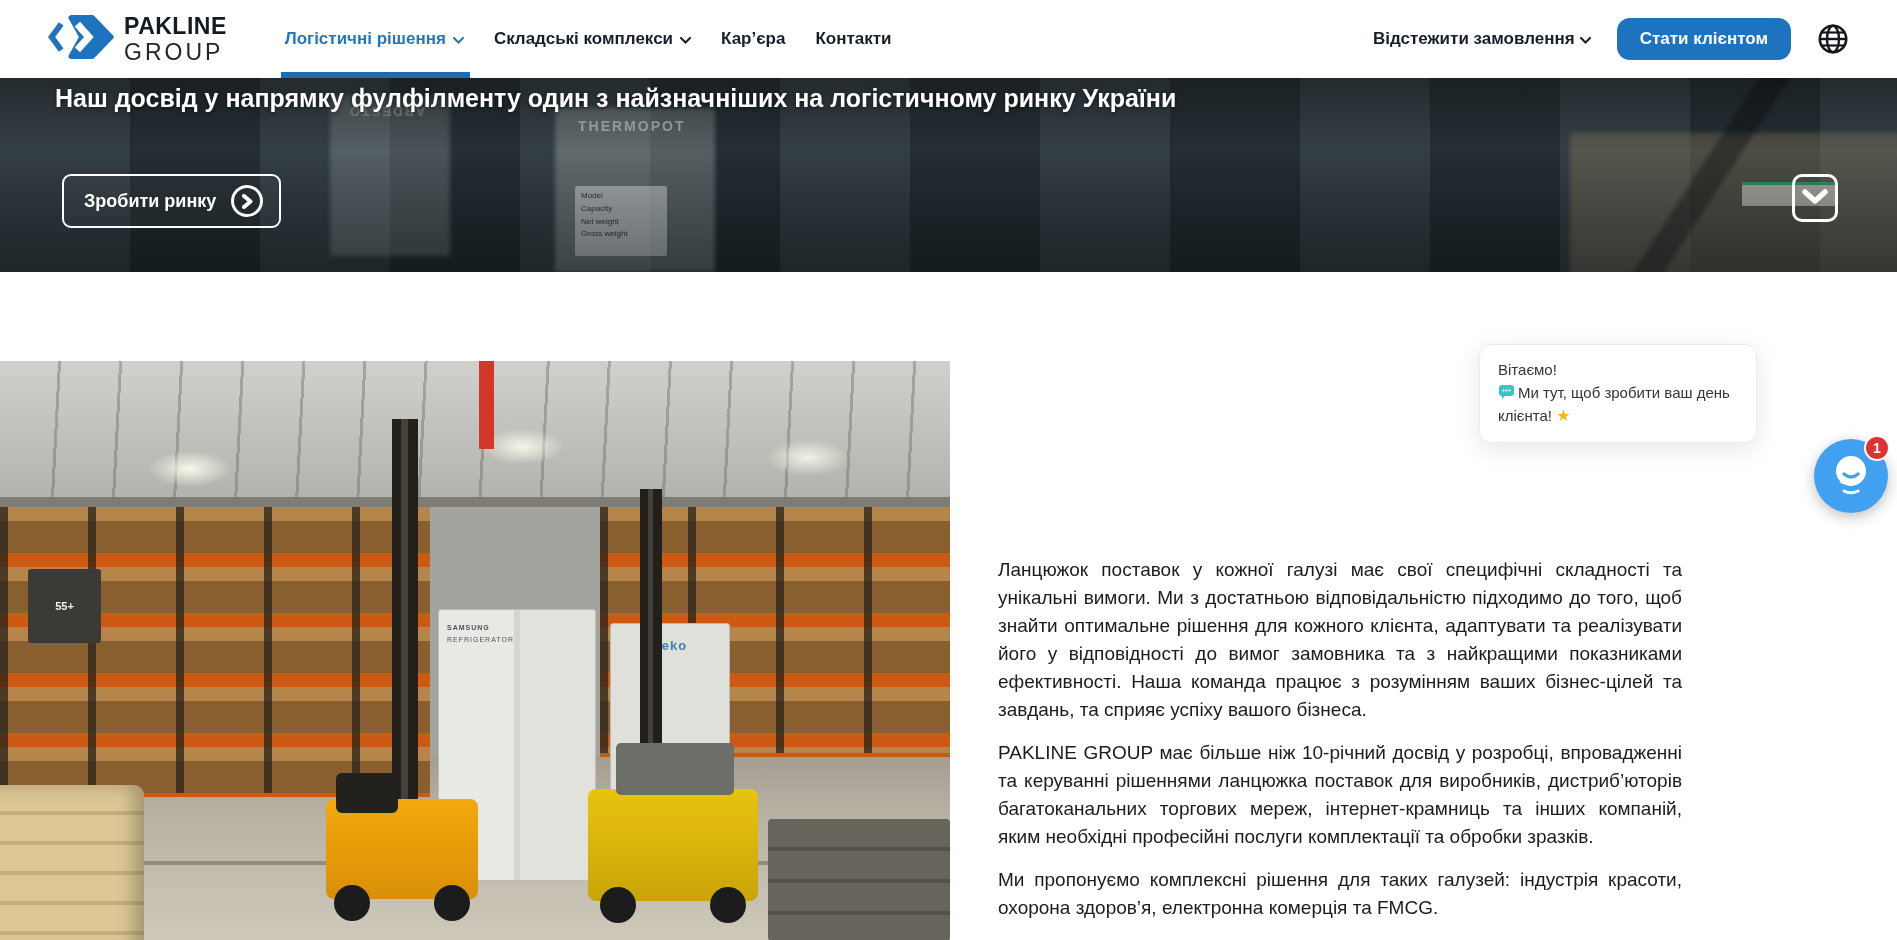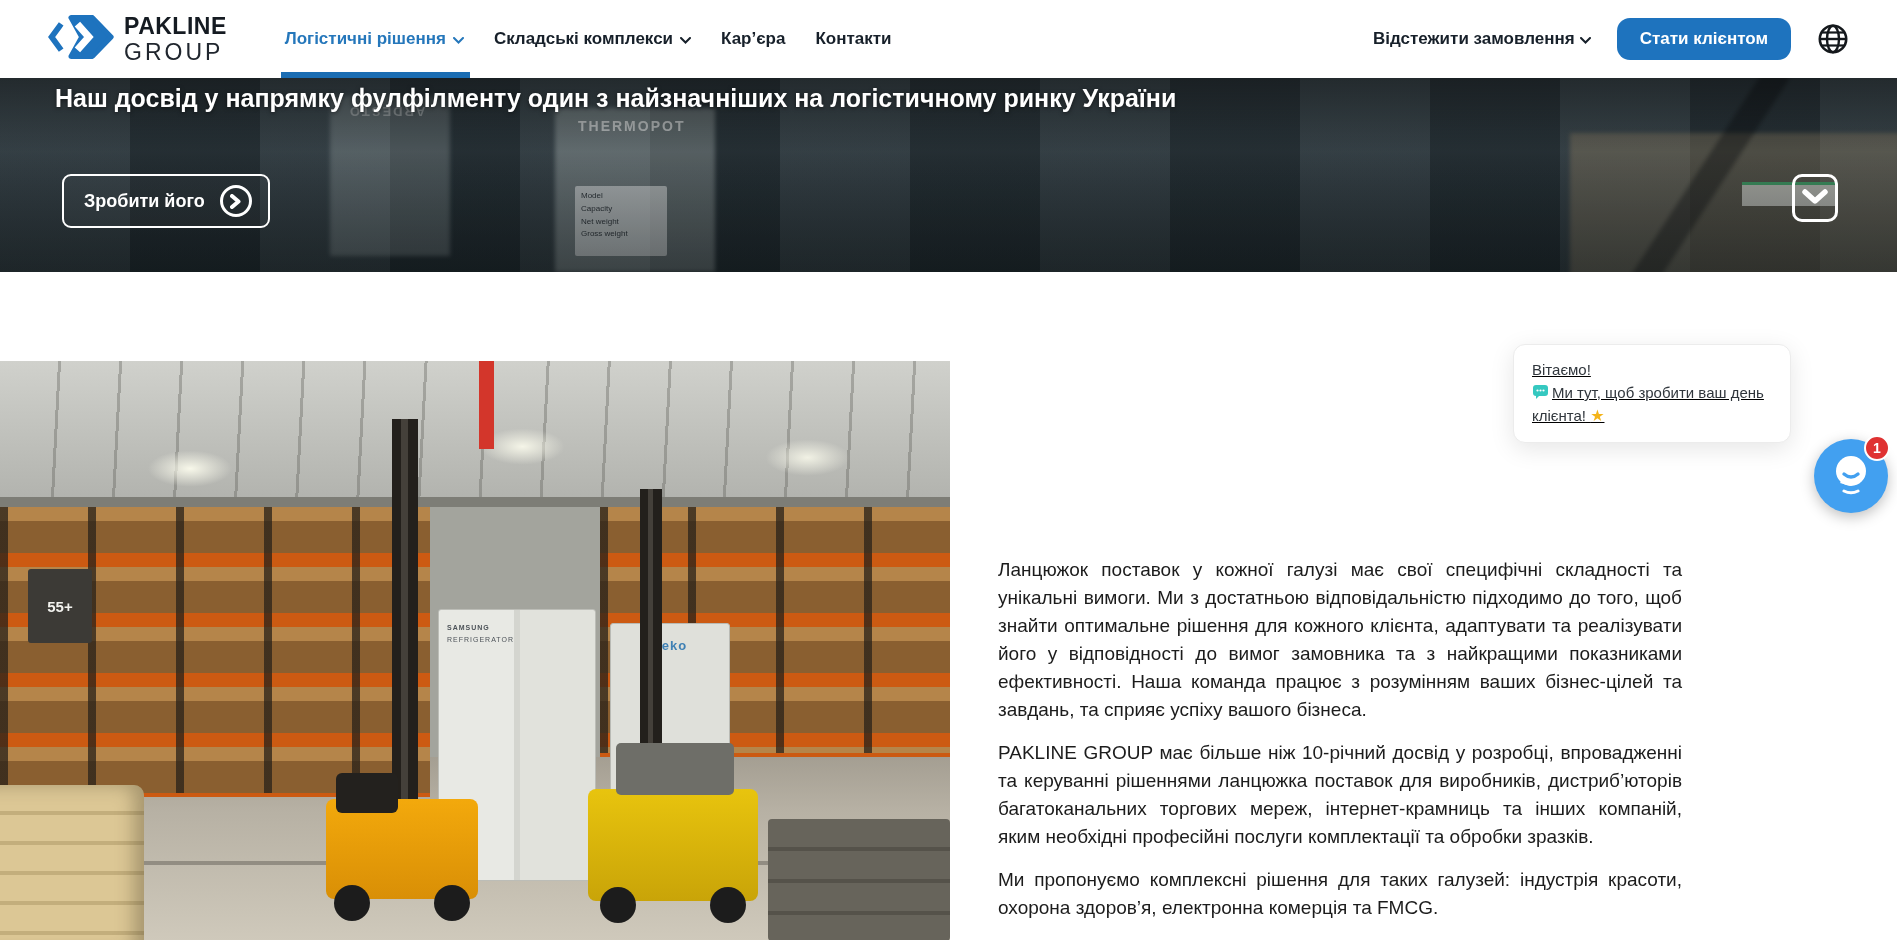--- a/index.html
+++ b/index.html
@@ -57,39 +57,39 @@
       border-bottom: 4px solid #cc5a12; }
   .p-rack.left { left: 0; top: 146px; width: 430px; height: 290px; }
   .p-rack.right { left: 600px; top: 146px; width: 350px; height: 250px; }
   .p-wall { position: absolute; left: 430px; top: 146px; width: 170px; height: 250px; background: #a3a49d; }
   .p-red { position: absolute; left: 479px; top: 0; width: 15px; height: 88px; background: #d3362b; }
   .p-fridges { position: absolute; left: 438px; top: 248px; width: 158px; height: 272px; background: linear-gradient(90deg, #e8e9e4 0 48%, #d4d5cf 48% 52%, #e1e2dc 52% 100%); border: 1px solid #bcbdb7; border-radius: 3px; }
   .p-fridges .fl { position: absolute; left: 8px; width: 60px; font-size: 7px; color: #4c5258; letter-spacing: 1px; }
   .p-fridges .fl.s1 { top: 14px; font-weight: 700; }
   .p-fridges .fl.s2 { top: 26px; }
   .p-beko { position: absolute; left: 610px; top: 262px; width: 120px; height: 230px; background: #dfe0da; border: 1px solid #b9bab4; border-radius: 3px; font-size: 13px; color: #3f80b4; font-weight: 700; display: flex; align-items: flex-start; justify-content: center; padding-top: 14px; letter-spacing: 1px; }
-  .p-55box { position: absolute; left: 28px; top: 208px; width: 64px; height: 74px; background: #3c3a36; border-radius: 3px; color: #f2f2ee; font-size: 15px; font-weight: 700; display: flex; align-items: center; justify-content: center; }
+  .p-55box { position: absolute; left: 28px; top: 208px; width: 73px; height: 74px; background: #3c3a36; border-radius: 3px; color: #f2f2ee; font-size: 11px; font-weight: 700; display: flex; align-items: center; justify-content: center; }
   .p-pallets { position: absolute; left: -14px; top: 424px; width: 158px; height: 170px; background: repeating-linear-gradient(180deg, #dcc795 0 26px, #c3ae7c 26px 30px); border-radius: 10px; box-shadow: inset -10px 0 18px rgba(70,60,40,0.35); }
   .mast { position: absolute; background: linear-gradient(90deg, #23201c 0 35%, #44403a 35% 60%, #23201c 60% 100%); }
   .mast.m1 { left: 392px; top: 58px; width: 26px; height: 424px; }
   .mast.m2 { left: 640px; top: 128px; width: 22px; height: 332px; }
   .truck-body { position: absolute; border-radius: 8px; }
   .truck-body.t1 { left: 326px; top: 438px; width: 152px; height: 100px; background: linear-gradient(180deg, #f3a90c, #d98f06); }
   .truck-body.t1::before { content: ""; position: absolute; left: 10px; top: -26px; width: 62px; height: 40px; background: #23211e; border-radius: 6px; }
   .truck-body.t2 { left: 588px; top: 428px; width: 170px; height: 112px; background: linear-gradient(180deg, #e8c40e, #c9a408); }
   .truck-body.t2::before { content: ""; position: absolute; left: 28px; top: -46px; width: 118px; height: 52px; background: #6e6e68; border-radius: 5px; }
   .wheel { position: absolute; width: 36px; height: 36px; border-radius: 50%; background: #1c1c1c; }
   .p-crates { position: absolute; left: 768px; top: 458px; width: 182px; height: 122px; background: repeating-linear-gradient(180deg, #67645b 0 28px, #55524a 28px 32px); border-radius: 4px; }
   .p-floorline { position: absolute; left: 0; top: 500px; width: 950px; height: 4px; background: rgba(60,58,52,0.35); }
 
   .text-col { position: absolute; left: 998px; top: 556px; width: 684px; }
   .text-col p { font-size: 19px; line-height: 28px; color: #1c1c1c; text-align: justify; margin-bottom: 15px; }
 
   
-  .chat-card { position: absolute; left: 1513px; top: 344px; width: 278px; background: #ffffff; border: 1px solid #ececec; border-radius: 12px; box-shadow: 0 6px 24px rgba(0,0,0,0.10); padding: 13px 18px 15px 18px; z-index: 40; text-decoration: underline; }
+  .chat-card { position: absolute; left: 1479px; top: 344px; width: 278px; background: #ffffff; border: 1px solid #ececec; border-radius: 12px; box-shadow: 0 6px 24px rgba(0,0,0,0.10); padding: 13px 18px 15px 18px; z-index: 40; }
   .chat-card .line { font-size: 15px; line-height: 23px; color: #30363c; }
   .emj { display: inline-flex; vertical-align: -2px; margin-right: 3px; }
   .star-char { color: #f4b41a; font-size: 16px; }
   .chat-fab { position: absolute; left: 1814px; top: 439px; width: 74px; height: 74px; border-radius: 50%; background: #42a0f0; box-shadow: 0 4px 14px rgba(0,0,0,0.25); cursor: pointer; display: flex; align-items: center; justify-content: center; z-index: 41; }
   .chat-badge { position: absolute; right: -2px; top: -4px; width: 26px; height: 26px; border-radius: 50%; background: #df3232; color: #fff; font-size: 14px; font-weight: 700; display: flex; align-items: center; justify-content: center; border: 2px solid #fff; }
 
   .white-gap { position: absolute; left: 0; top: 272px; width: 1897px; height: 89px; background: #fff; }
 </style>
 </head>
 <body>
@@ -172,21 +172,21 @@
       <span>Gross weight</span>
     </div>
     <div class="hshape hbeige"></div>
     <div class="hshape hhandle"></div>
     <div class="hgreenbox"></div>
     <div class="hoverlay"></div>
 
     <h1 class="hero-title">Наш досвід у напрямку фулфілменту один з найзначніших на логістичному ринку України</h1>
 
     <button class="hero-request">
-      <span>Зробити його</span>
+      <span>Зробити ринку</span>
       <span class="circle">
         <svg width="11" height="15" viewBox="0 0 11 15">
             <polyline points="2,2 8.5,7.5 2,13" fill="none" stroke="#ffffff" stroke-width="4" stroke-linecap="round" stroke-linejoin="round"></polyline>
           </svg>
       </span>
     </button>
 
     <button class="hero-scroll">
       <span>
         <svg width="26" height="16" viewBox="0 0 26 16">

